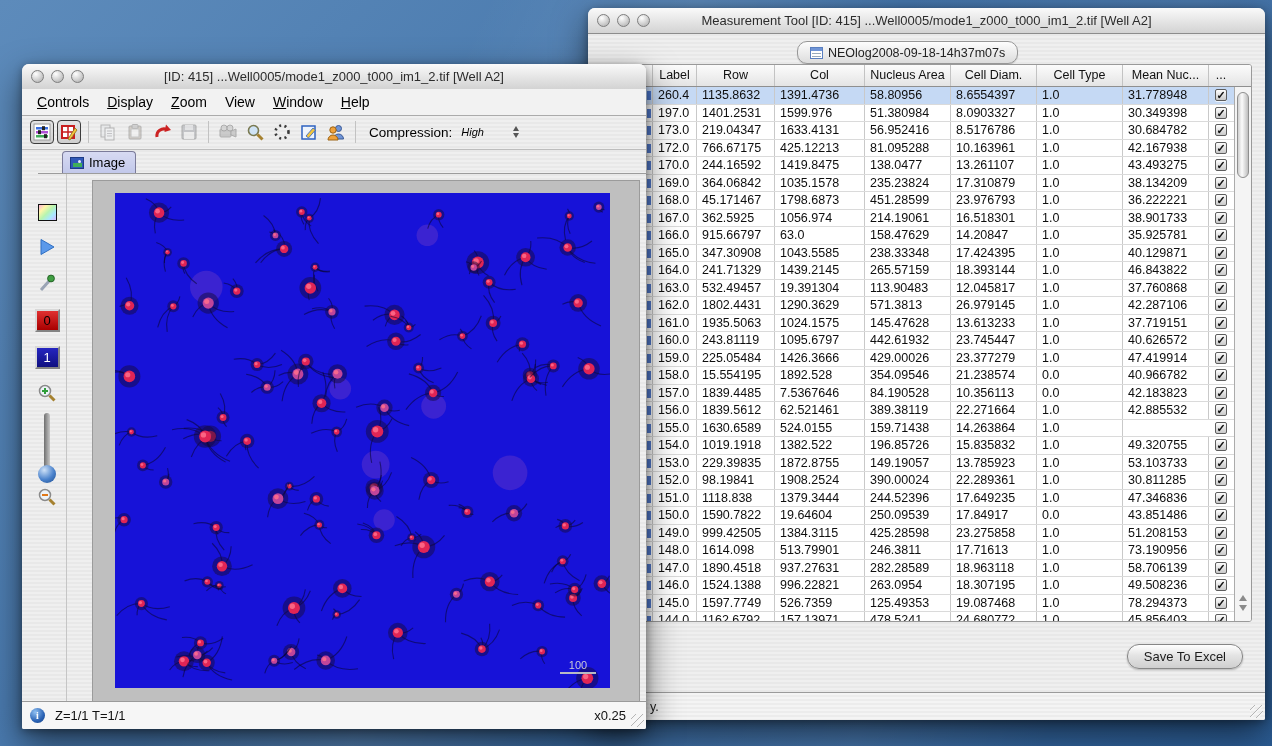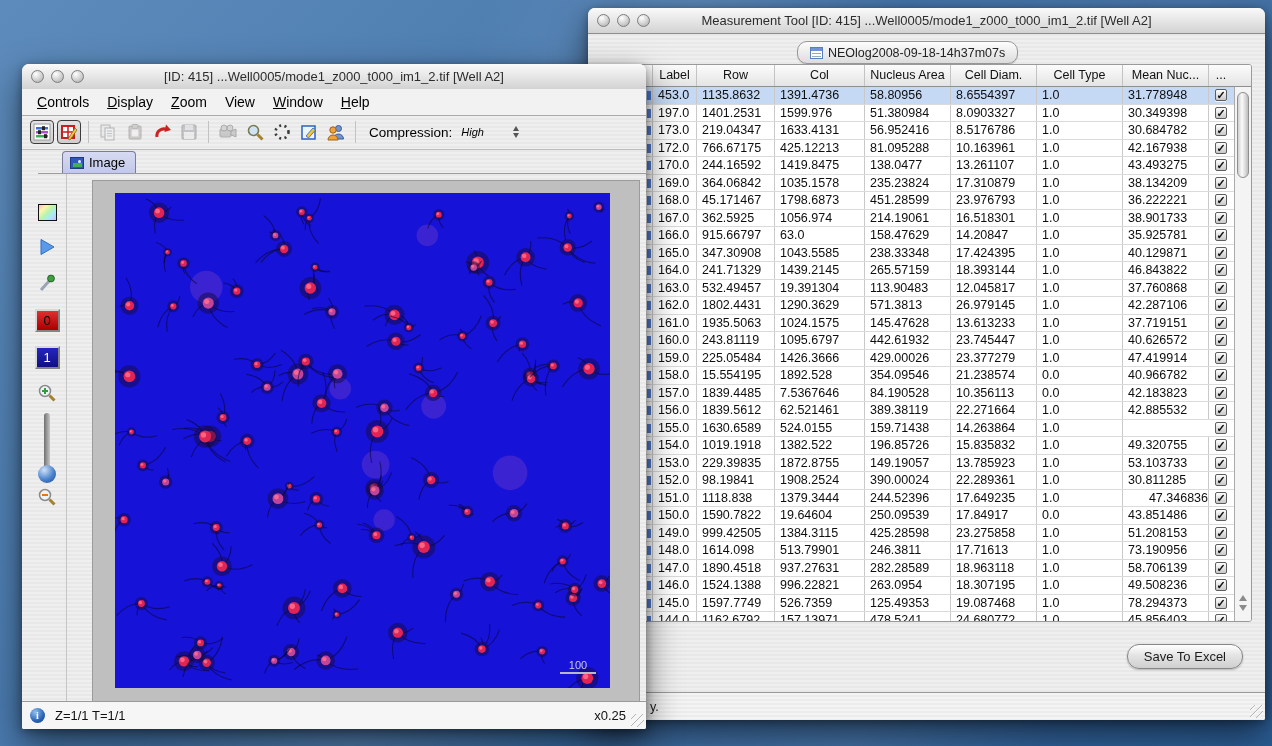--- a/index.html
+++ b/index.html
@@ -149,21 +149,21 @@
         <div class="hc" style="width: 86px;">Cell Diam.</div>
         <div class="hc" style="width: 86px;">Cell Type</div>
         <div class="hc" style="width: 86px;">Mean Nuc...</div>
         <div class="hc" style="width: 24px; border-right: none;">...</div>
       </div>
     <div class="tbody">
         <div class="trow sel">
           <div class="tc sliver" style="width: 54px;">
             <span class="slm"></span>
           </div>
-          <div class="tc" style="width: 44px;">453.0</div>
+          <div class="tc" style="width: 44px;">260.4</div>
           <div class="tc" style="width: 78px;">1135.8632</div>
           <div class="tc" style="width: 90px;">1391.4736</div>
           <div class="tc" style="width: 86px;">58.80956</div>
           <div class="tc" style="width: 86px;">8.6554397</div>
           <div class="tc" style="width: 86px;">1.0</div>
           <div class="tc" style="width: 86px;">31.778948</div>
           <div class="tc cbcell" style="width: 24px;">
             <span class="cb">✓</span>
           </div>
         </div>
@@ -500,21 +500,21 @@
         <div class="trow">
           <div class="tc sliver" style="width: 54px;">
             <span class="slm"></span>
           </div>
           <div class="tc" style="width: 44px;">151.0</div>
           <div class="tc" style="width: 78px;">1118.838</div>
           <div class="tc" style="width: 90px;">1379.3444</div>
           <div class="tc" style="width: 86px;">244.52396</div>
           <div class="tc" style="width: 86px;">17.649235</div>
           <div class="tc" style="width: 86px;">1.0</div>
-          <div class="tc" style="width: 86px; text-align: right;">47.346836</div>
+          <div class="tc" style="width: 86px;">47.346836</div>
           <div class="tc cbcell" style="width: 24px;">
             <span class="cb">✓</span>
           </div>
         </div>
         <div class="trow">
           <div class="tc sliver" style="width: 54px;">
             <span class="slm"></span>
           </div>
           <div class="tc" style="width: 44px;">150.0</div>
           <div class="tc" style="width: 78px;">1590.7822</div>

